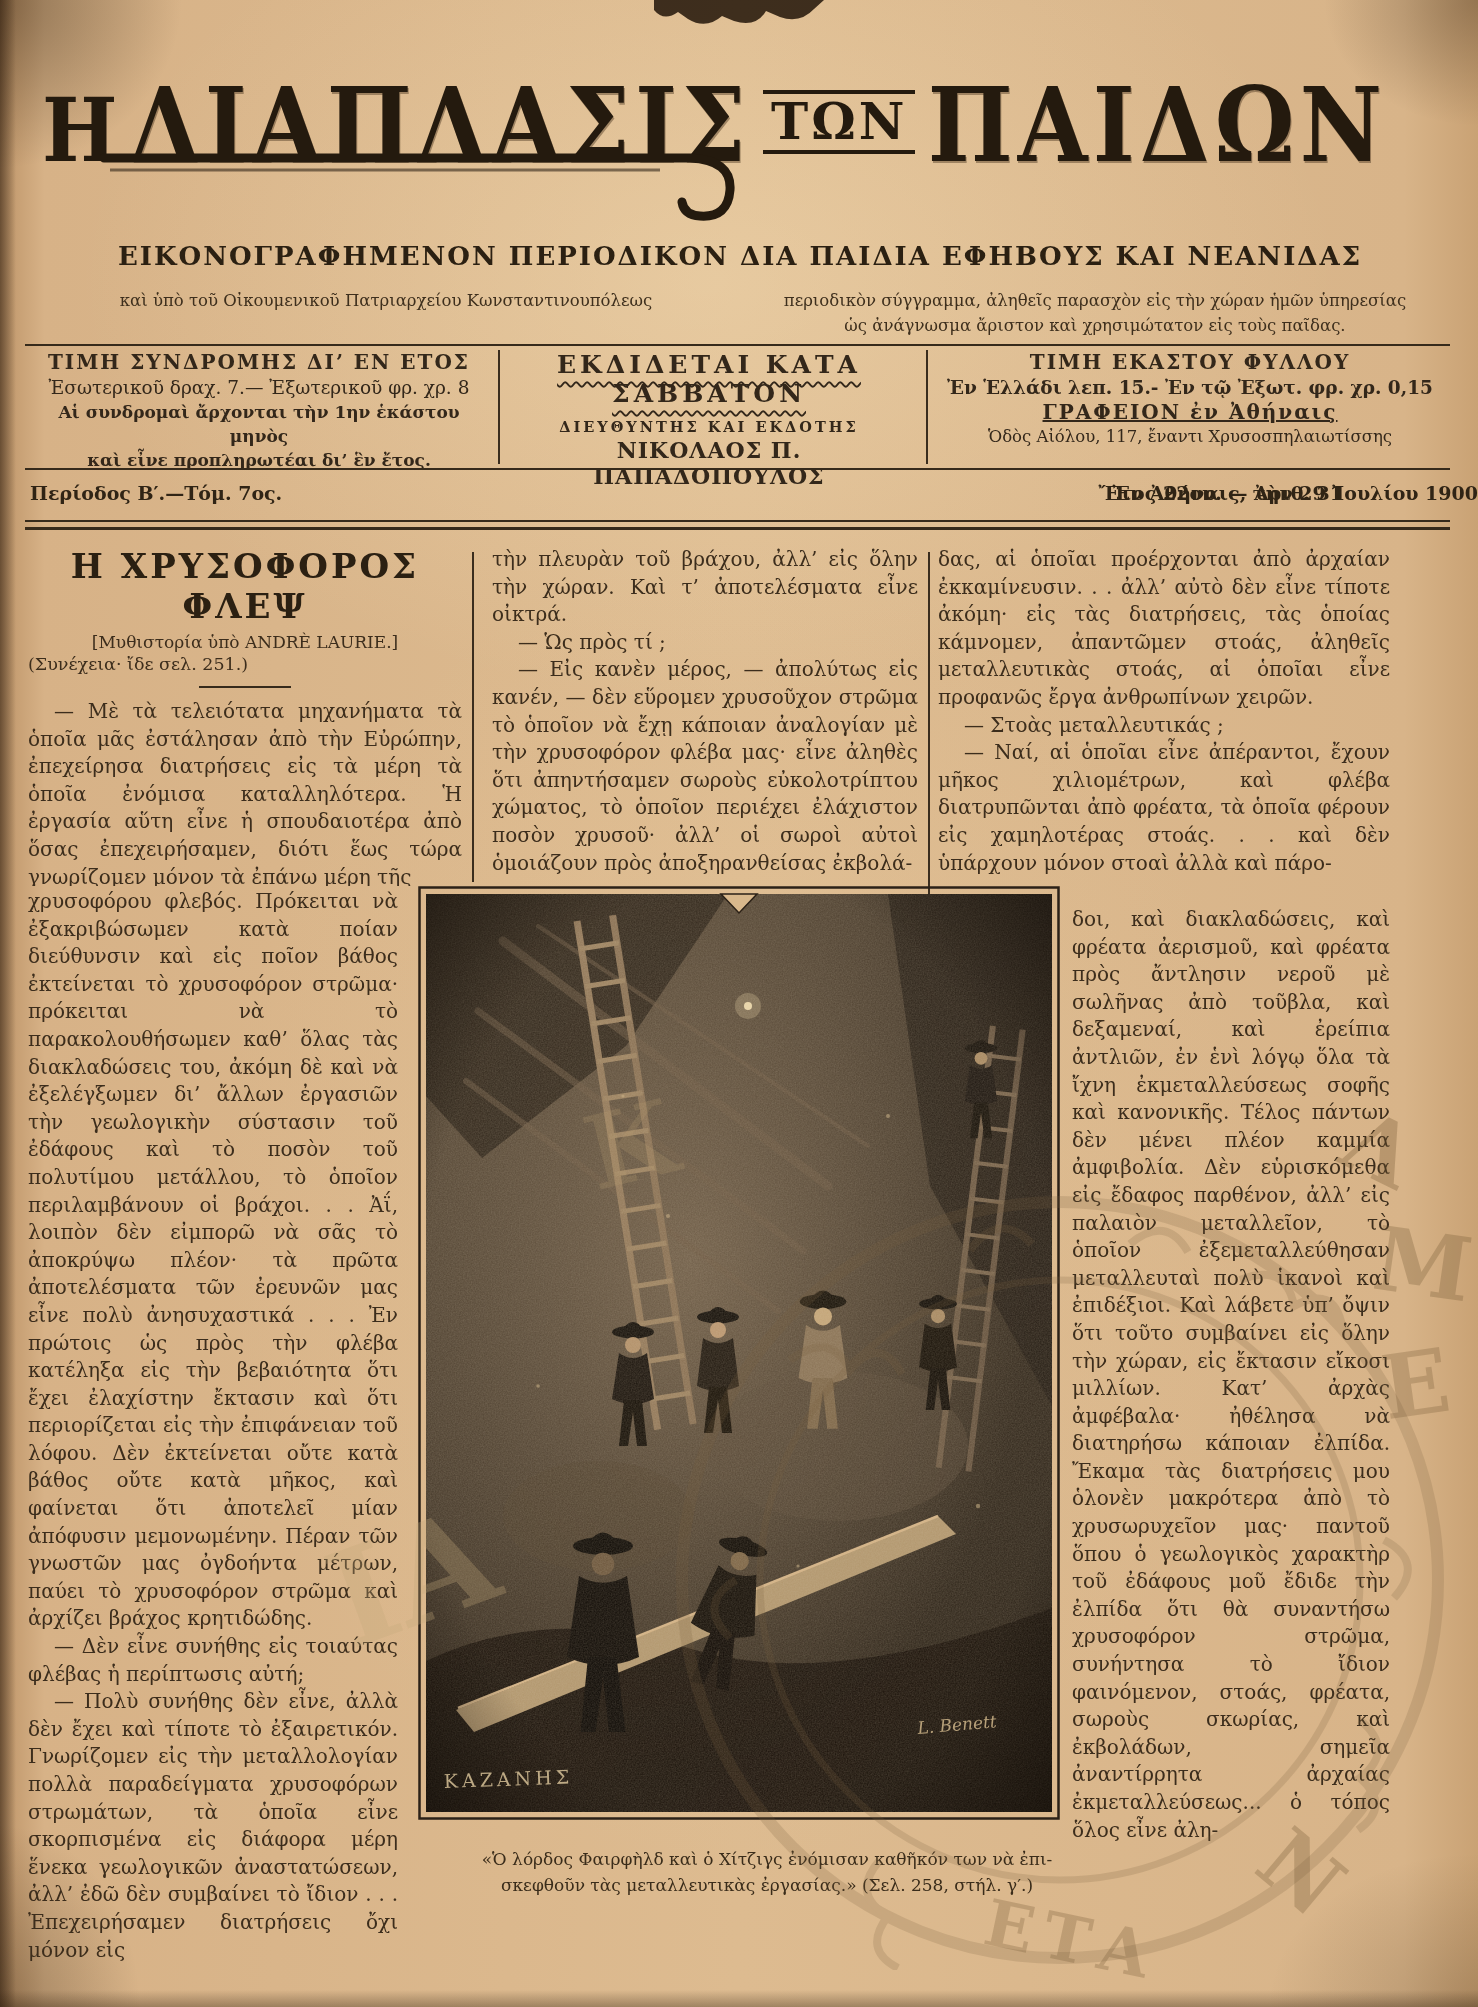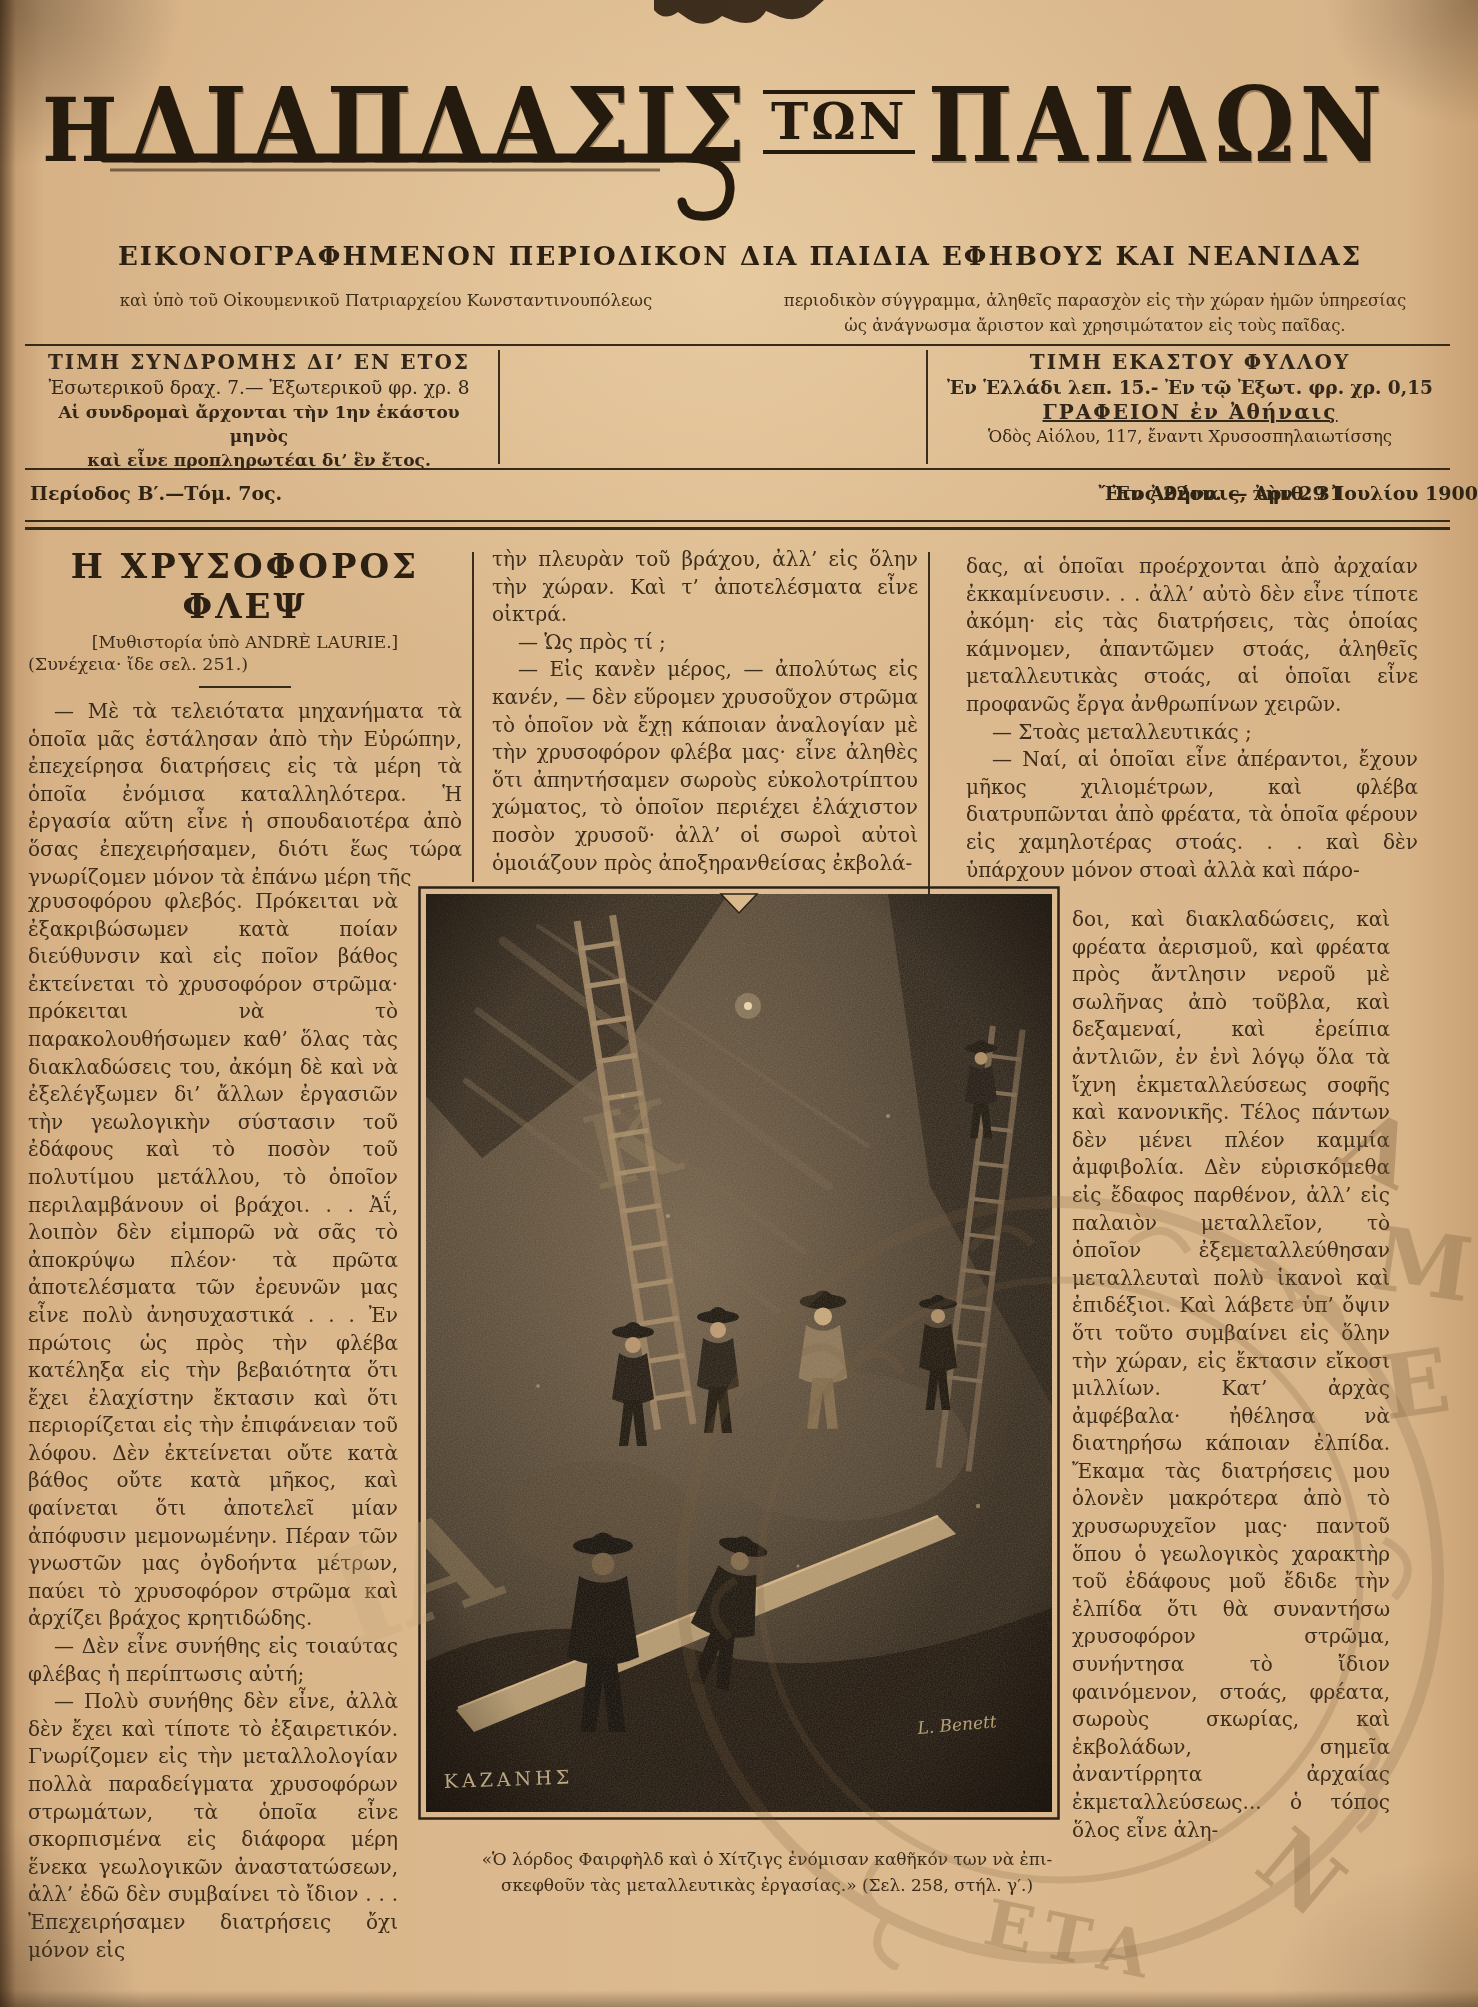--- a/index.html
+++ b/index.html
@@ -111,20 +111,25 @@
 
   <div class="abs hrule" style="left:25px;top:344px;width:1425px;"></div>
 
   <div class="abs ibox ibox-l">
     <div class="ib-title">ΤΙΜΗ ΣΥΝΔΡΟΜΗΣ ΔΙ’ ΕΝ ΕΤΟΣ</div>
     <div class="ib-line">Ἐσωτερικοῦ δραχ. 7.— Ἐξωτερικοῦ φρ. χρ. 8</div>
     <div class="ib-small">Αἱ συνδρομαὶ ἄρχονται τὴν 1ην ἑκάστου μηνὸς</div>
     <div class="ib-small">καὶ εἶνε προπληρωτέαι δι’ ἓν ἔτος.</div>
   </div>
   <div class="abs vrule" style="left:498px;top:350px;height:114px;"></div>
+  <div class="abs ibox ibox-c">
+    <div class="ib-wavy">ΕΚΔΙΔΕΤΑΙ ΚΑΤΑ ΣΑΒΒΑΤΟΝ</div>
+    <div class="ib-sub">ΔΙΕΥΘΥΝΤΗΣ ΚΑΙ ΕΚΔΟΤΗΣ</div>
+    <div class="ib-name">ΝΙΚΟΛΑΟΣ Π. ΠΑΠΑΔΟΠΟΥΛΟΣ</div>
+  </div>
   <div class="abs vrule" style="left:926px;top:350px;height:114px;"></div>
   <div class="abs ibox ibox-r">
     <div class="ib-title">ΤΙΜΗ ΕΚΑΣΤΟΥ ΦΥΛΛΟΥ</div>
     <div class="ib-line" style="font-weight:bold;">Ἐν Ἑλλάδι λεπ. 15.- Ἐν τῷ Ἐξωτ. φρ. χρ. 0,15</div>
     <div class="ib-title" style="font-size:20px;text-decoration:underline;">ΓΡΑΦΕΙΟΝ ἐν Ἀθήναις</div>
     <div class="ib-line" style="font-size:16.5px;">Ὁδὸς Αἰόλου, 117, ἔναντι Χρυσοσπηλαιωτίσσης</div>
   </div>
 
   <div class="abs hrule" style="left:25px;top:468px;width:1425px;"></div>
 
@@ -153,21 +158,21 @@
     <p>— Δὲν εἶνε συνήθης εἰς τοιαύτας φλέβας ἡ περίπτωσις αὐτή;</p>
     <p>— Πολὺ συνήθης δὲν εἶνε, ἀλλὰ δὲν ἔχει καὶ τίποτε τὸ ἐξαιρετικόν. Γνωρίζομεν εἰς τὴν μεταλλολογίαν πολλὰ παραδείγματα χρυσοφόρων στρωμάτων, τὰ ὁποῖα εἶνε σκορπισμένα εἰς διάφορα μέρη ἕνεκα γεωλογικῶν ἀναστατώσεων, ἀλλ’ ἐδῶ δὲν συμβαίνει τὸ ἴδιον . . . Ἐπεχειρήσαμεν διατρήσεις ὄχι μόνον εἰς</p>
   </div>
 
   <div class="abs colclip bodytext" style="left:492px;top:546px;width:426px;height:340px;">
     <p class="noind">τὴν πλευρὰν τοῦ βράχου, ἀλλ’ εἰς ὅλην τὴν χώραν. Καὶ τ’ ἀποτελέσματα εἶνε οἰκτρά.</p>
     <p>— Ὡς πρὸς τί ;</p>
     <p>— Εἰς κανὲν μέρος, — ἀπολύτως εἰς κανέν, — δὲν εὕρομεν χρυσοῦχον στρῶμα τὸ ὁποῖον νὰ ἔχῃ κάποιαν ἀναλογίαν μὲ τὴν χρυσοφόρον φλέβα μας· εἶνε ἀληθὲς ὅτι ἀπηντήσαμεν σωροὺς εὐκολοτρίπτου χώματος, τὸ ὁποῖον περιέχει ἐλάχιστον ποσὸν χρυσοῦ· ἀλλ’ οἱ σωροὶ αὐτοὶ ὁμοιάζουν πρὸς ἀποξηρανθείσας ἐκβολά-</p>
   </div>
 
-  <div class="abs colclip bodytext" style="left:966px;top:546px;width:452px;height:360px;margin-top:7px;">
+  <div class="abs colclip bodytext" style="left:938px;top:546px;width:452px;height:360px;">
     <p class="noind">δας, αἱ ὁποῖαι προέρχονται ἀπὸ ἀρχαίαν ἐκκαμίνευσιν. . . ἀλλ’ αὐτὸ δὲν εἶνε τίποτε ἀκόμη· εἰς τὰς διατρήσεις, τὰς ὁποίας κάμνομεν, ἀπαντῶμεν στοάς, ἀληθεῖς μεταλλευτικὰς στοάς, αἱ ὁποῖαι εἶνε προφανῶς ἔργα ἀνθρωπίνων χειρῶν.</p>
     <p>— Στοὰς μεταλλευτικάς ;</p>
     <p>— Ναί, αἱ ὁποῖαι εἶνε ἀπέραντοι, ἔχουν μῆκος χιλιομέτρων, καὶ φλέβα διατρυπῶνται ἀπὸ φρέατα, τὰ ὁποῖα φέρουν εἰς χαμηλοτέρας στοάς. . . καὶ δὲν ὑπάρχουν μόνον στοαὶ ἀλλὰ καὶ πάρο-</p>
   </div>
 
   <div class="abs colclip bodytext" style="left:1072px;top:906px;width:318px;height:1062px;">
     <p class="noind">δοι, καὶ διακλαδώσεις, καὶ φρέατα ἀερισμοῦ, καὶ φρέατα πρὸς ἄντλησιν νεροῦ μὲ σωλῆνας ἀπὸ τοῦβλα, καὶ δεξαμεναί, καὶ ἐρείπια ἀντλιῶν, ἐν ἑνὶ λόγῳ ὅλα τὰ ἴχνη ἐκμεταλλεύσεως σοφῆς καὶ κανονικῆς. Τέλος πάντων δὲν μένει πλέον καμμία ἀμφιβολία. Δὲν εὑρισκόμεθα εἰς ἔδαφος παρθένον, ἀλλ’ εἰς παλαιὸν μεταλλεῖον, τὸ ὁποῖον ἐξεμεταλλεύθησαν μεταλλευταὶ πολὺ ἱκανοὶ καὶ ἐπιδέξιοι. Καὶ λάβετε ὑπ’ ὄψιν ὅτι τοῦτο συμβαίνει εἰς ὅλην τὴν χώραν, εἰς ἔκτασιν εἴκοσι μιλλίων. Κατ’ ἀρχὰς ἀμφέβαλα· ἠθέλησα νὰ διατηρήσω κάποιαν ἐλπίδα. Ἔκαμα τὰς διατρήσεις μου ὁλονὲν μακρότερα ἀπὸ τὸ χρυσωρυχεῖον μας· παντοῦ ὅπου ὁ γεωλογικὸς χαρακτὴρ τοῦ ἐδάφους μοῦ ἔδιδε τὴν ἐλπίδα ὅτι θὰ συναντήσω χρυσοφόρον στρῶμα, συνήντησα τὸ ἴδιον φαινόμενον, στοάς, φρέατα, σωροὺς σκωρίας, καὶ ἐκβολάδων, σημεῖα ἀναντίρρητα ἀρχαίας ἐκμεταλλεύσεως... ὁ τόπος ὅλος εἶνε ἀλη-</p>
   </div>
 
   <svg class="abs" style="left:418px;top:886px;" width="642" height="934" viewBox="0 0 642 934">

